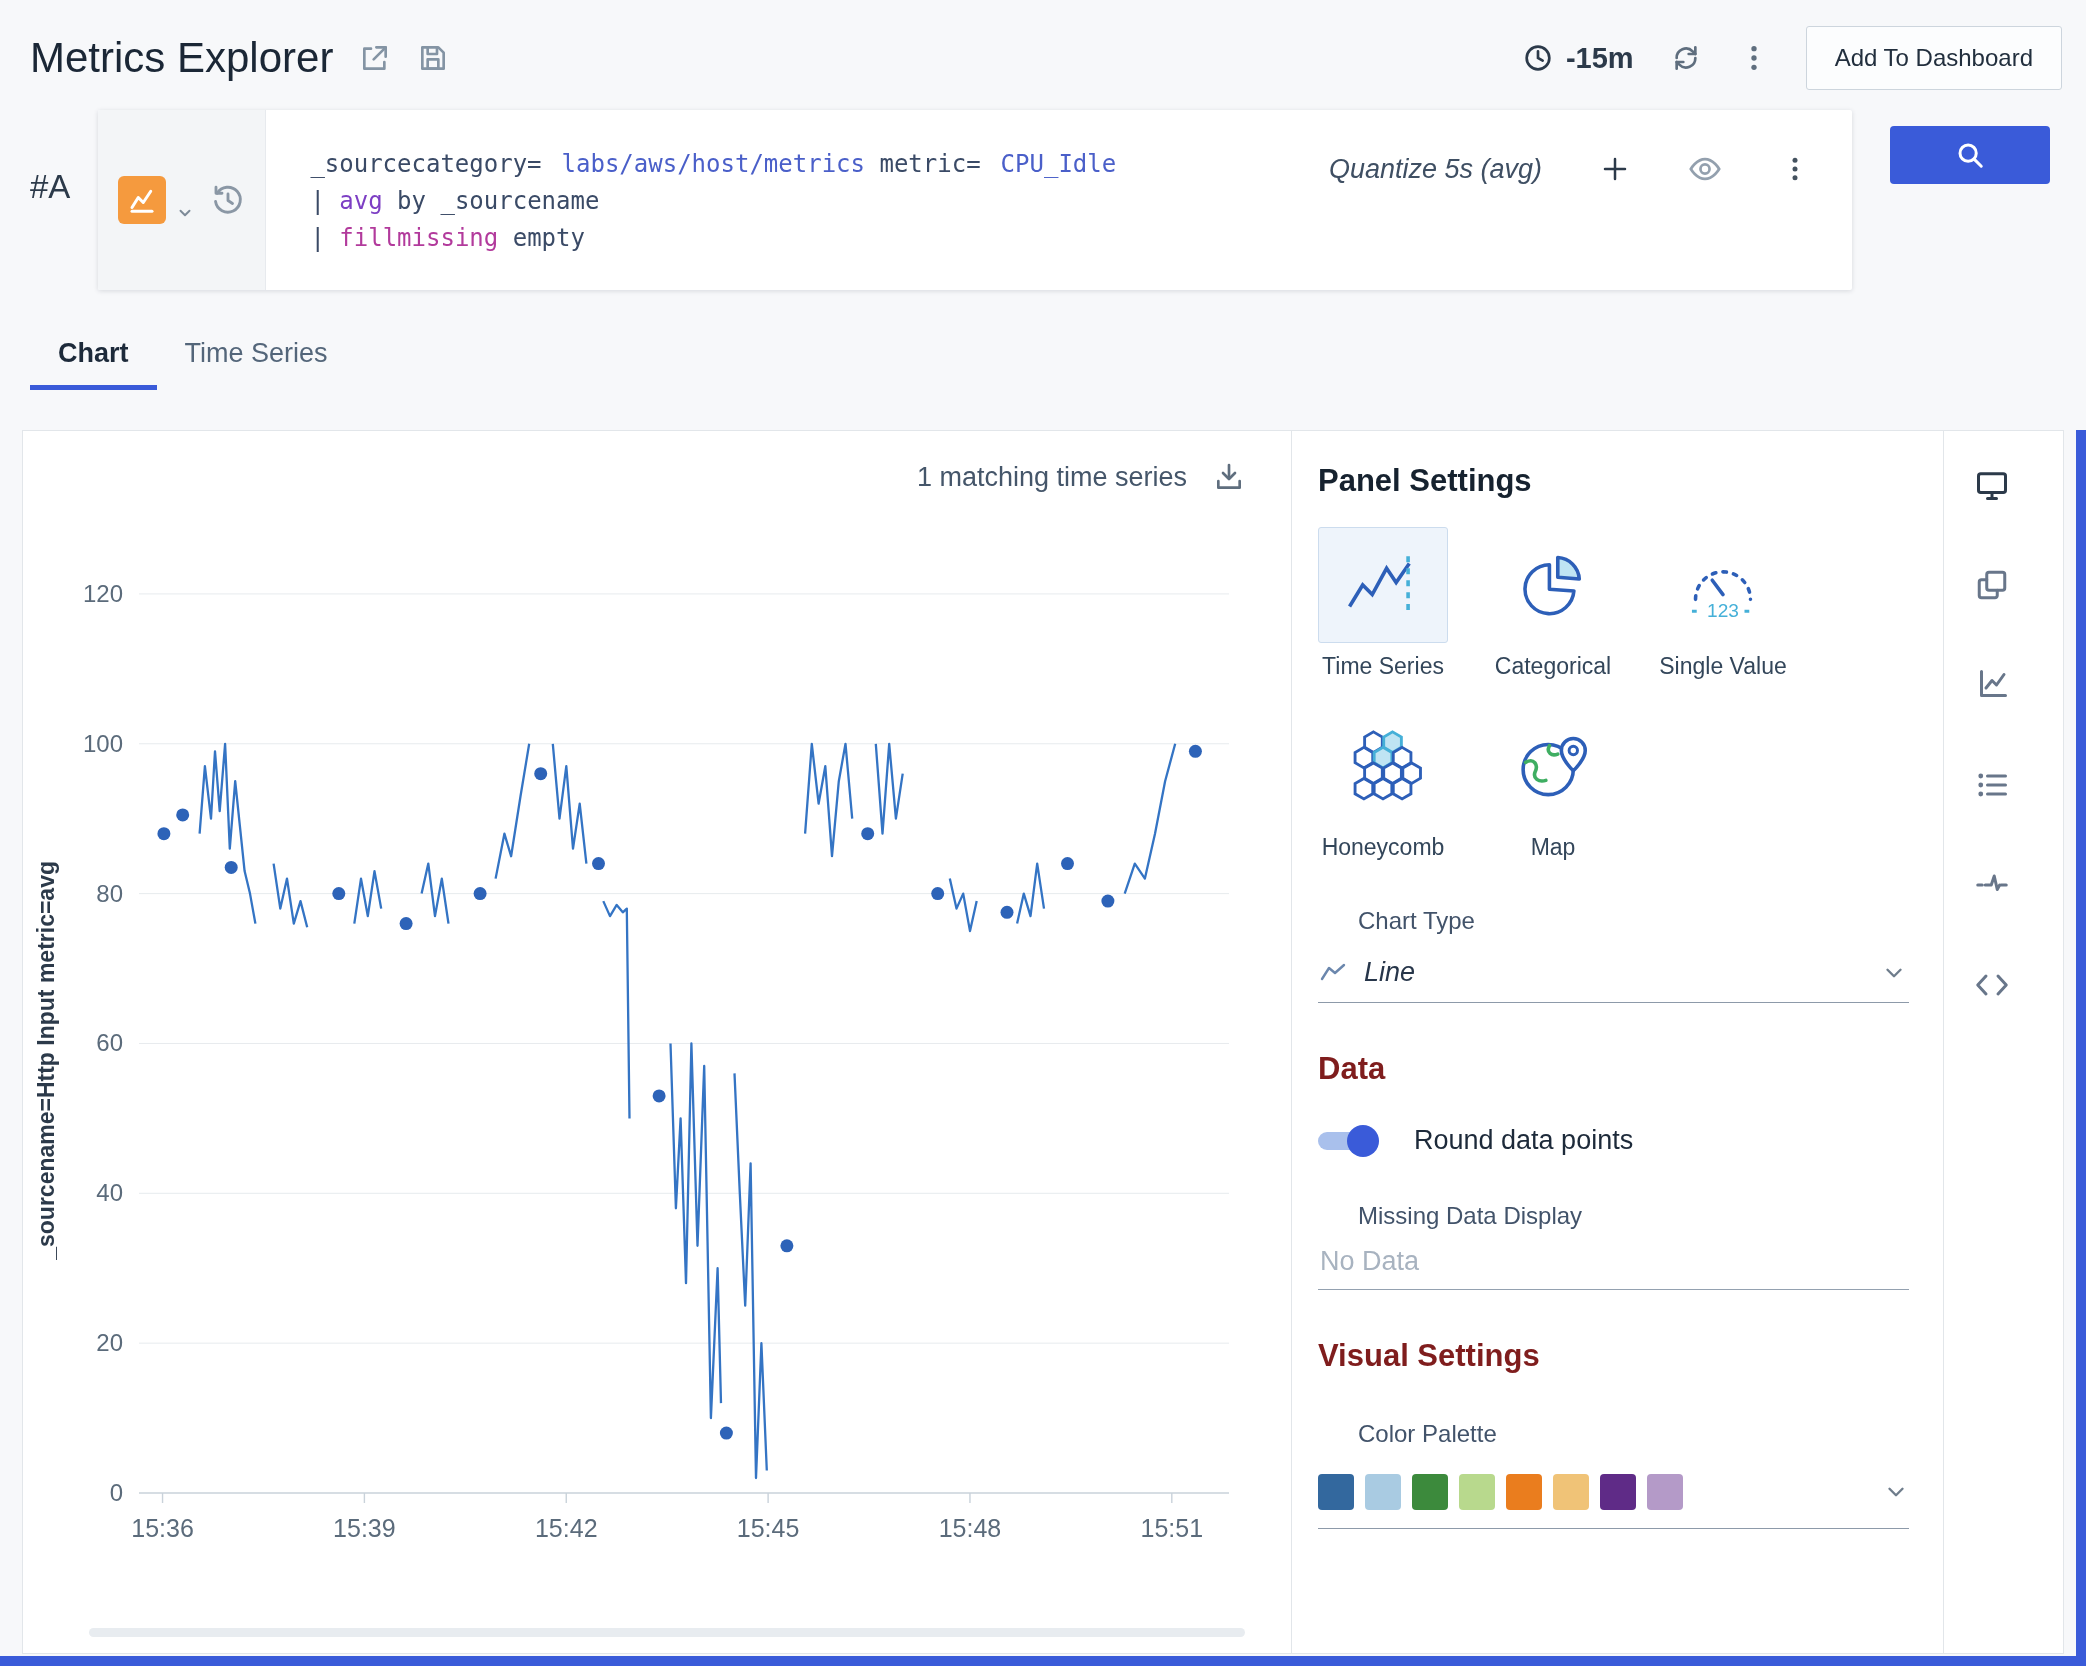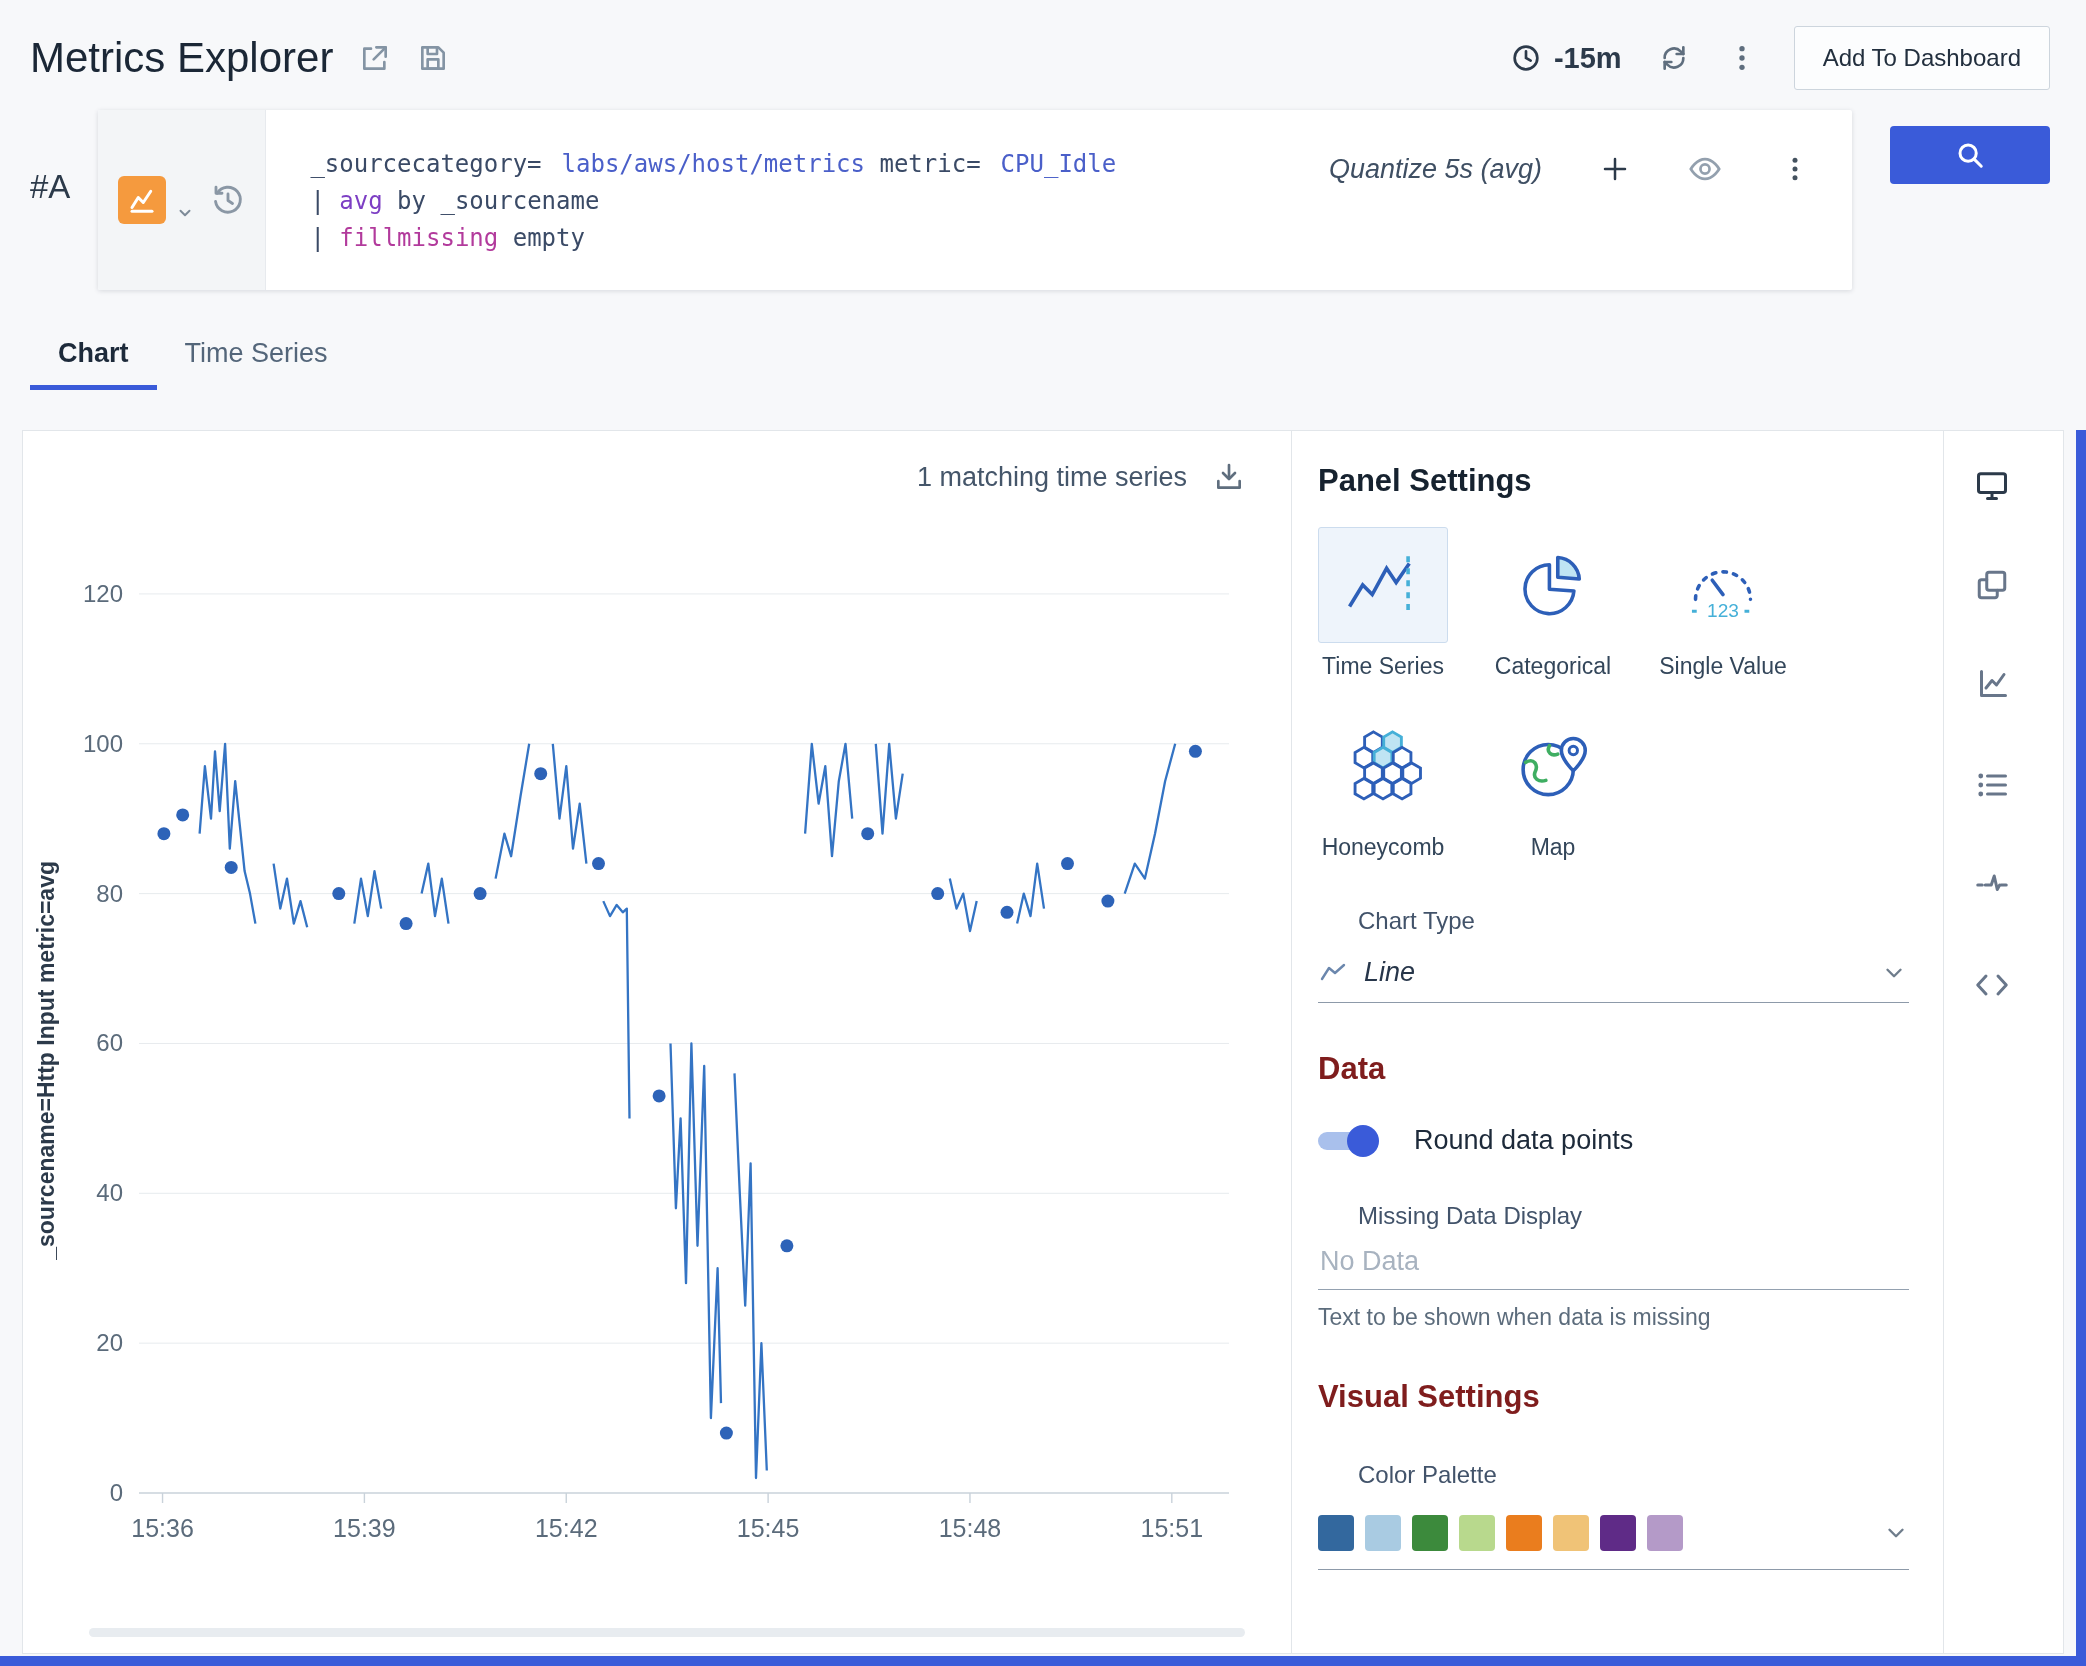--- a/index.html
+++ b/index.html
@@ -4,21 +4,21 @@
 <style>
   * { box-sizing: border-box; }
   html,body { margin:0; padding:0; }
   body {
     width:2086px; height:1666px; position:relative; overflow:hidden;
     background:#f7f8fa; font-family:"Liberation Sans", sans-serif; color:#223142;
   }
   svg { display:block; }
 
   
-  .top-header { display:flex; align-items:center; padding:26px 36px 6px 30px; }
+  .top-header { display:flex; align-items:center; padding:26px 24px 6px 30px; }
   .page-title { font-size:42px; font-weight:400; color:#1b2736; margin:0 26px 0 0; }
   .hdr-icon { color:#8494a4; margin-right:26px; cursor:pointer; }
   .hdr-right { margin-left:auto; display:flex; align-items:center; gap:36px; }
   .time-range { display:flex; align-items:center; gap:12px; font-size:29px; font-weight:700; color:#2c3a4a; cursor:pointer; }
   .time-range svg { color:#2c3a4a; }
   .icon-btn { color:#5f6e7e; cursor:pointer; }
   .add-btn {
     font-size:24px; padding:17px 28px; background:#fcfdfe; border:1px solid #cdd5dd;
     border-radius:3px; color:#222f3e; font-family:inherit; cursor:pointer;
   }
@@ -412,21 +412,20 @@
     <div class="section-title">Data</div>
     <div class="toggle-row">
       <div class="toggle on">
           <div class="knob"></div>
         </div>
       <div class="toggle-label">Round data points</div>
     </div>
 
     <div class="field-label">Missing Data Display</div>
     <input class="missing-input" type="text" value="" placeholder="No Data" style="">
-    <div class="help-text">Text to be shown when data is missing</div>
 
     <div class="section-title">Visual Settings</div>
     <div class="field-label">Color Palette</div>
     <div class="palette-row">
       <div class="swatches">
           <div class="swatch" style="background: rgb(51, 104, 158);"></div>
           <div class="swatch" style="background: rgb(169, 203, 226);"></div>
           <div class="swatch" style="background: rgb(60, 138, 60);"></div>
           <div class="swatch" style="background: rgb(184, 217, 141);"></div>
           <div class="swatch" style="background: rgb(234, 125, 30);"></div>

